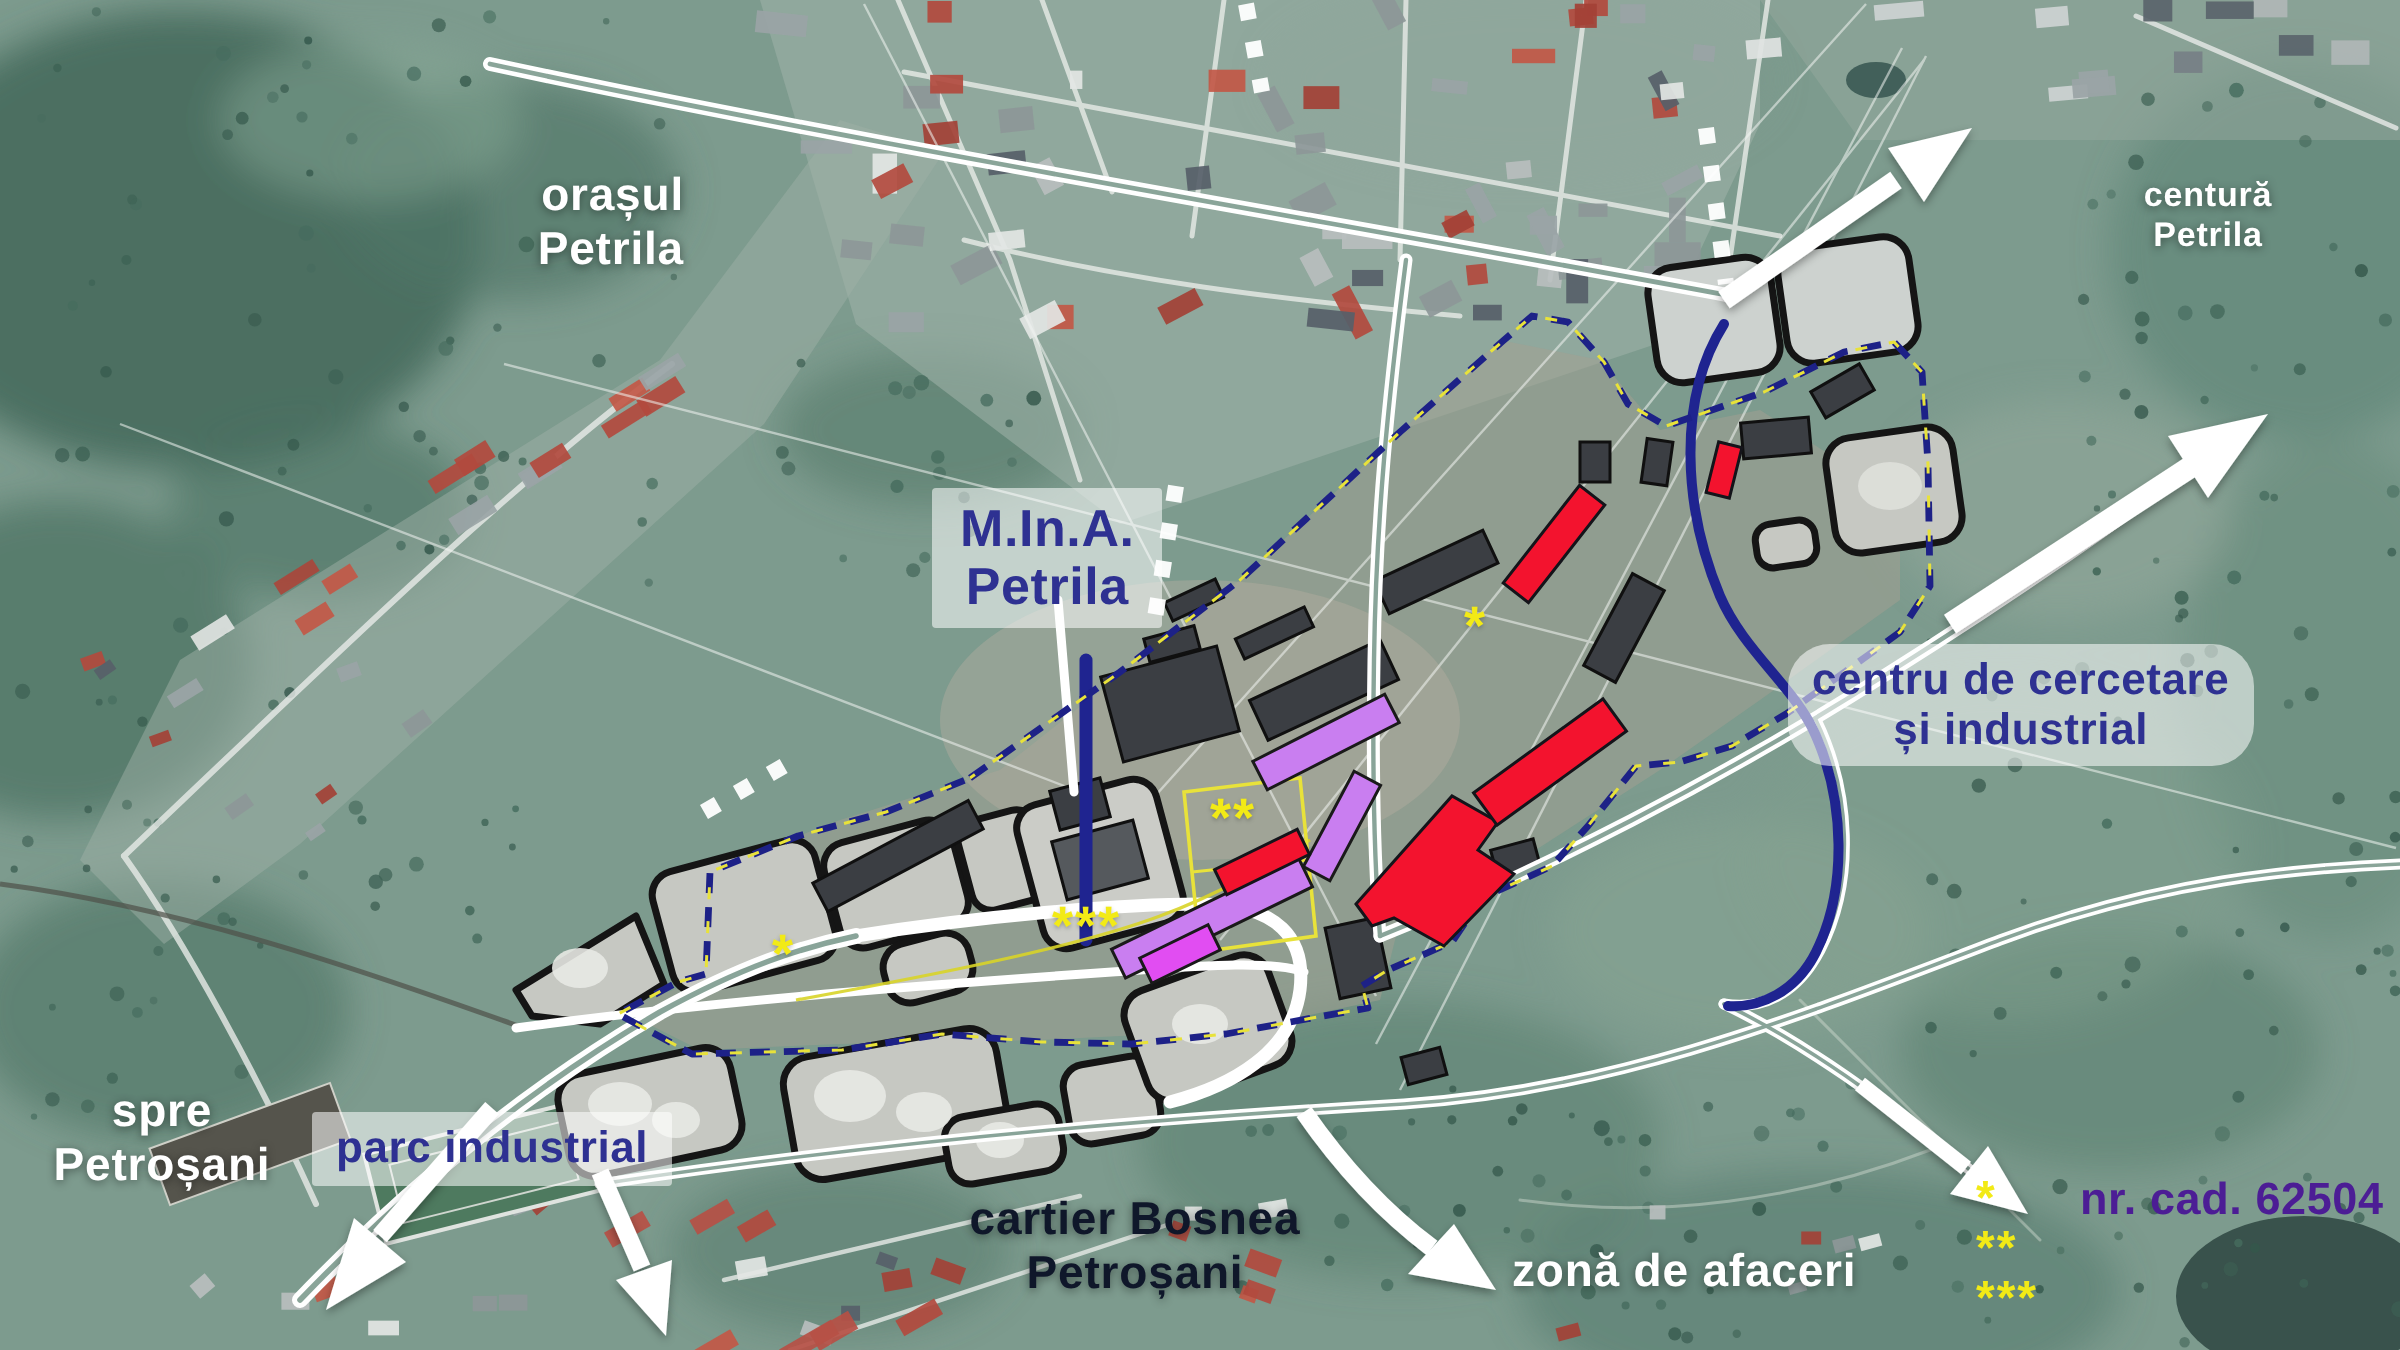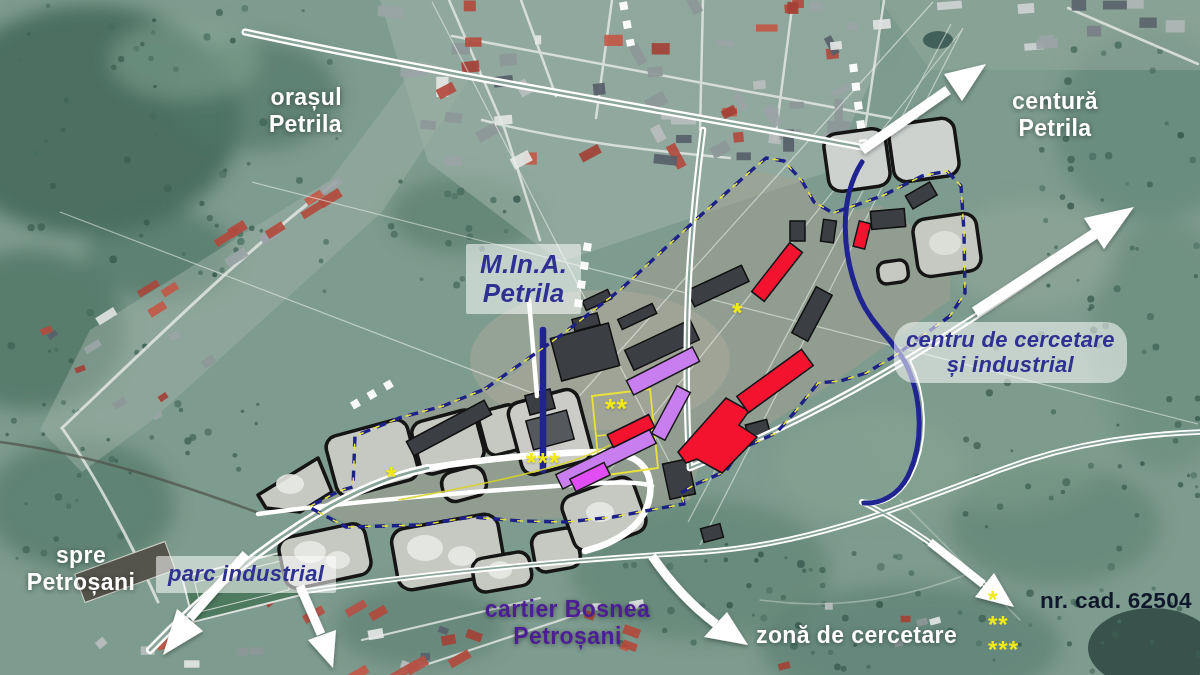--- a/index.html
+++ b/index.html
@@ -13,34 +13,34 @@
     position:absolute;color:#fff;font-weight:bold;text-align:center;
     line-height:1.18;letter-spacing:.4px;
     text-shadow:0 1px 5px rgba(0,0,0,.45);
   }
   .wlabel span{display:block;}
   .boxlabel{
     position:absolute;color:#2e3192;font-weight:bold;text-align:center;
     line-height:1.12;letter-spacing:.3px;
     background:rgba(255,255,255,.55);border-radius:2px;
   }
-  .boxlabel span{display:block;font-style:italic;}
+  .boxlabel span{display:block;}
   .map-marker{
     position:absolute;color:#f2ea16;font-weight:bold;font-size:27px;
     letter-spacing:1px;text-shadow:0 1px 2px rgba(0,0,0,.25);
   }
   #legend{position:absolute;left:988px;top:586px;}
   .legend-row{display:flex;align-items:baseline;height:25px;}
   .legend-marker{width:52px;color:#f2ea16;font-weight:bold;font-size:24px;letter-spacing:1px;}
-  .legend-label{color:#0f172a;font-weight:bold;font-size:22.5px;white-space:nowrap;letter-spacing:.3px;}
+  .legend-label{color:#4c1d95;font-weight:bold;font-size:22.5px;white-space:nowrap;letter-spacing:.3px;}
   #lbl-orasul{left:222px;top:84px;width:120px;font-size:23px;text-align:right;}
-  #lbl-centura{left:980px;top:88px;width:150px;font-size:23px;}
+  #lbl-centura{left:1029px;top:88px;width:150px;font-size:17px;}
   #lbl-fotovoltaic{left:1035px;top:247px;width:160px;font-size:23px;}
   #lbl-spre{left:16px;top:542px;width:130px;font-size:23px;}
-  #lbl-cartier{left:475px;top:596px;width:185px;font-size:23px;color:#4c1d95;}
+  #lbl-cartier{left:475px;top:596px;width:185px;font-size:23px;color:#0f172a;}
   #lbl-zona{left:756px;top:622px;font-size:23px;white-space:nowrap;}
   #lbl-mina{left:466px;top:244px;font-size:26px;padding:6px 14px;}
   #lbl-centru{left:894px;top:322px;font-size:22px;padding:6px 12px;border-radius:21px;}
   #lbl-parcind{left:156px;top:556px;font-size:22px;padding:6px 12px;}
   #mk1{left:732px;top:298px;}
   #mk2{left:386px;top:462px;}
   #mk3{left:605px;top:394px;}
   #mk4{left:526px;top:448px;}
 </style>
 </head>
@@ -693,21 +693,21 @@
   </div>
   <div class="wlabel" id="lbl-spre">
     <span>spre</span>
     <span>Petroșani</span>
   </div>
   <div class="wlabel" id="lbl-cartier">
     <span>cartier Bosnea</span>
     <span>Petroșani</span>
   </div>
   <div class="wlabel" id="lbl-zona">
-    <span>zonă de cercetare</span>
+    <span>zonă de afaceri</span>
   </div>
 
   <div class="map-marker" id="mk1">*</div>
   <div class="map-marker" id="mk2">*</div>
   <div class="map-marker" id="mk3">**</div>
   <div class="map-marker" id="mk4">***</div>
 
   <div id="legend">
     <div class="legend-row">
       <span class="legend-marker">*</span>

